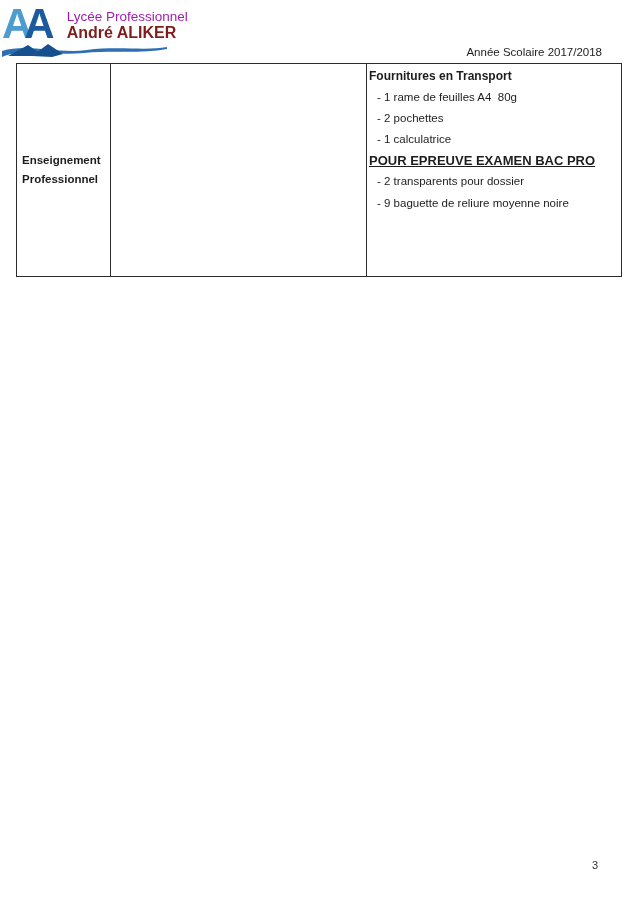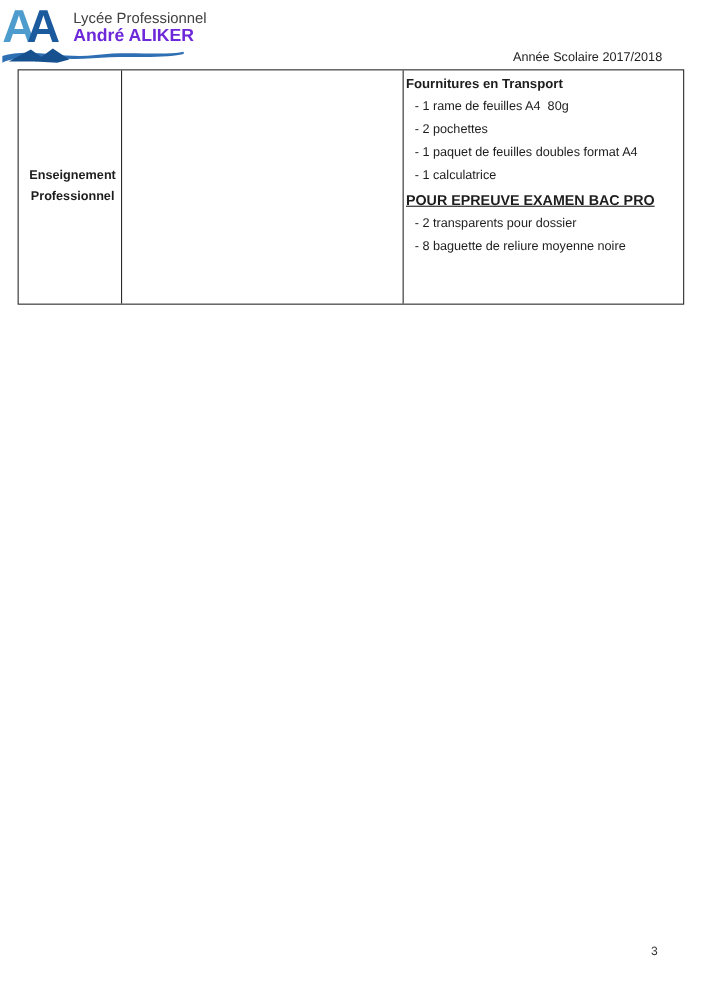--- a/index.html
+++ b/index.html
@@ -19,22 +19,22 @@
     font-weight: bold;
     font-size: 42px;
     line-height: 0.82;
     letter-spacing: -8px;
     padding-right: 8px;
     white-space: nowrap;
   }
   .monogram .a1 { color: #4e9ccd; }
   .monogram .a2 { color: #1c5a9e; text-shadow: 1px 0 0 #ffffff; }
   .logo-text { margin-left: 12px; margin-top: 5px; white-space: nowrap; }
-  .logo-line1 { color: #404040; font-size: 13.5px; line-height: 1.05; }
-  .logo-line2 { color: #6d28d9; font-size: 16px; font-weight: bold; line-height: 1.15; }
+  .logo-line1 { color: #a21caf; font-size: 13.5px; line-height: 1.05; }
+  .logo-line2 { color: #7f1d1d; font-size: 16px; font-weight: bold; line-height: 1.15; }
   .wave { position: absolute; left: 0; top: 37px; width: 166px; height: 18px; }
 
   .school-year {
     position: absolute; top: 46px; right: 37px;
     font-size: 11.5px; color: #1d1d1d; margin-left: 25px;
   }
 
   
   .doc-table {
     position: absolute; left: 16px; top: 63px;
@@ -44,21 +44,21 @@
     background: #ffffff;
   }
   .cell { box-sizing: border-box; }
   .cell-label {
     width: 94px;
     border-right: 1px solid #2b2b2b;
     display: flex; flex-direction: column; justify-content: center;
     padding-left: 5px;
   }
   .cell-label .row-label-line {
-    font-weight: bold; font-size: 11.5px; line-height: 19.5px; text-align: center;
+    font-weight: bold; font-size: 11.5px; line-height: 19.5px;
   }
   .cell-empty {
     width: 256px;
     border-right: 1px solid #2b2b2b;
   }
   .cell-supplies {
     flex: 1;
     padding: 2px 2px 0 2px;
   }
   .line {
@@ -105,24 +105,23 @@
       <div class="row-label-line">Enseignement</div>
       <div class="row-label-line">Professionnel</div>
     </div>
 
     <div class="cell cell-empty"></div>
 
     <div class="cell cell-supplies">
       <div class="line title">Fournitures en Transport</div>
       <div class="line item">- 1 rame de feuilles A4  80g</div>
       <div class="line item">- 2 pochettes</div>
-      <div class="line item">- 1 paquet de feuilles doubles format A4</div>
       <div class="line item">- 1 calculatrice</div>
       <div class="line section">POUR EPREUVE EXAMEN BAC PRO</div>
       <div class="line item">- 2 transparents pour dossier</div>
-      <div class="line item">- 8 baguette de reliure moyenne noire</div>
+      <div class="line item">- 9 baguette de reliure moyenne noire</div>
     </div>
 
   </div>
 
   <div class="page-number">3</div>
 
 </div>
 
 </body></html>

